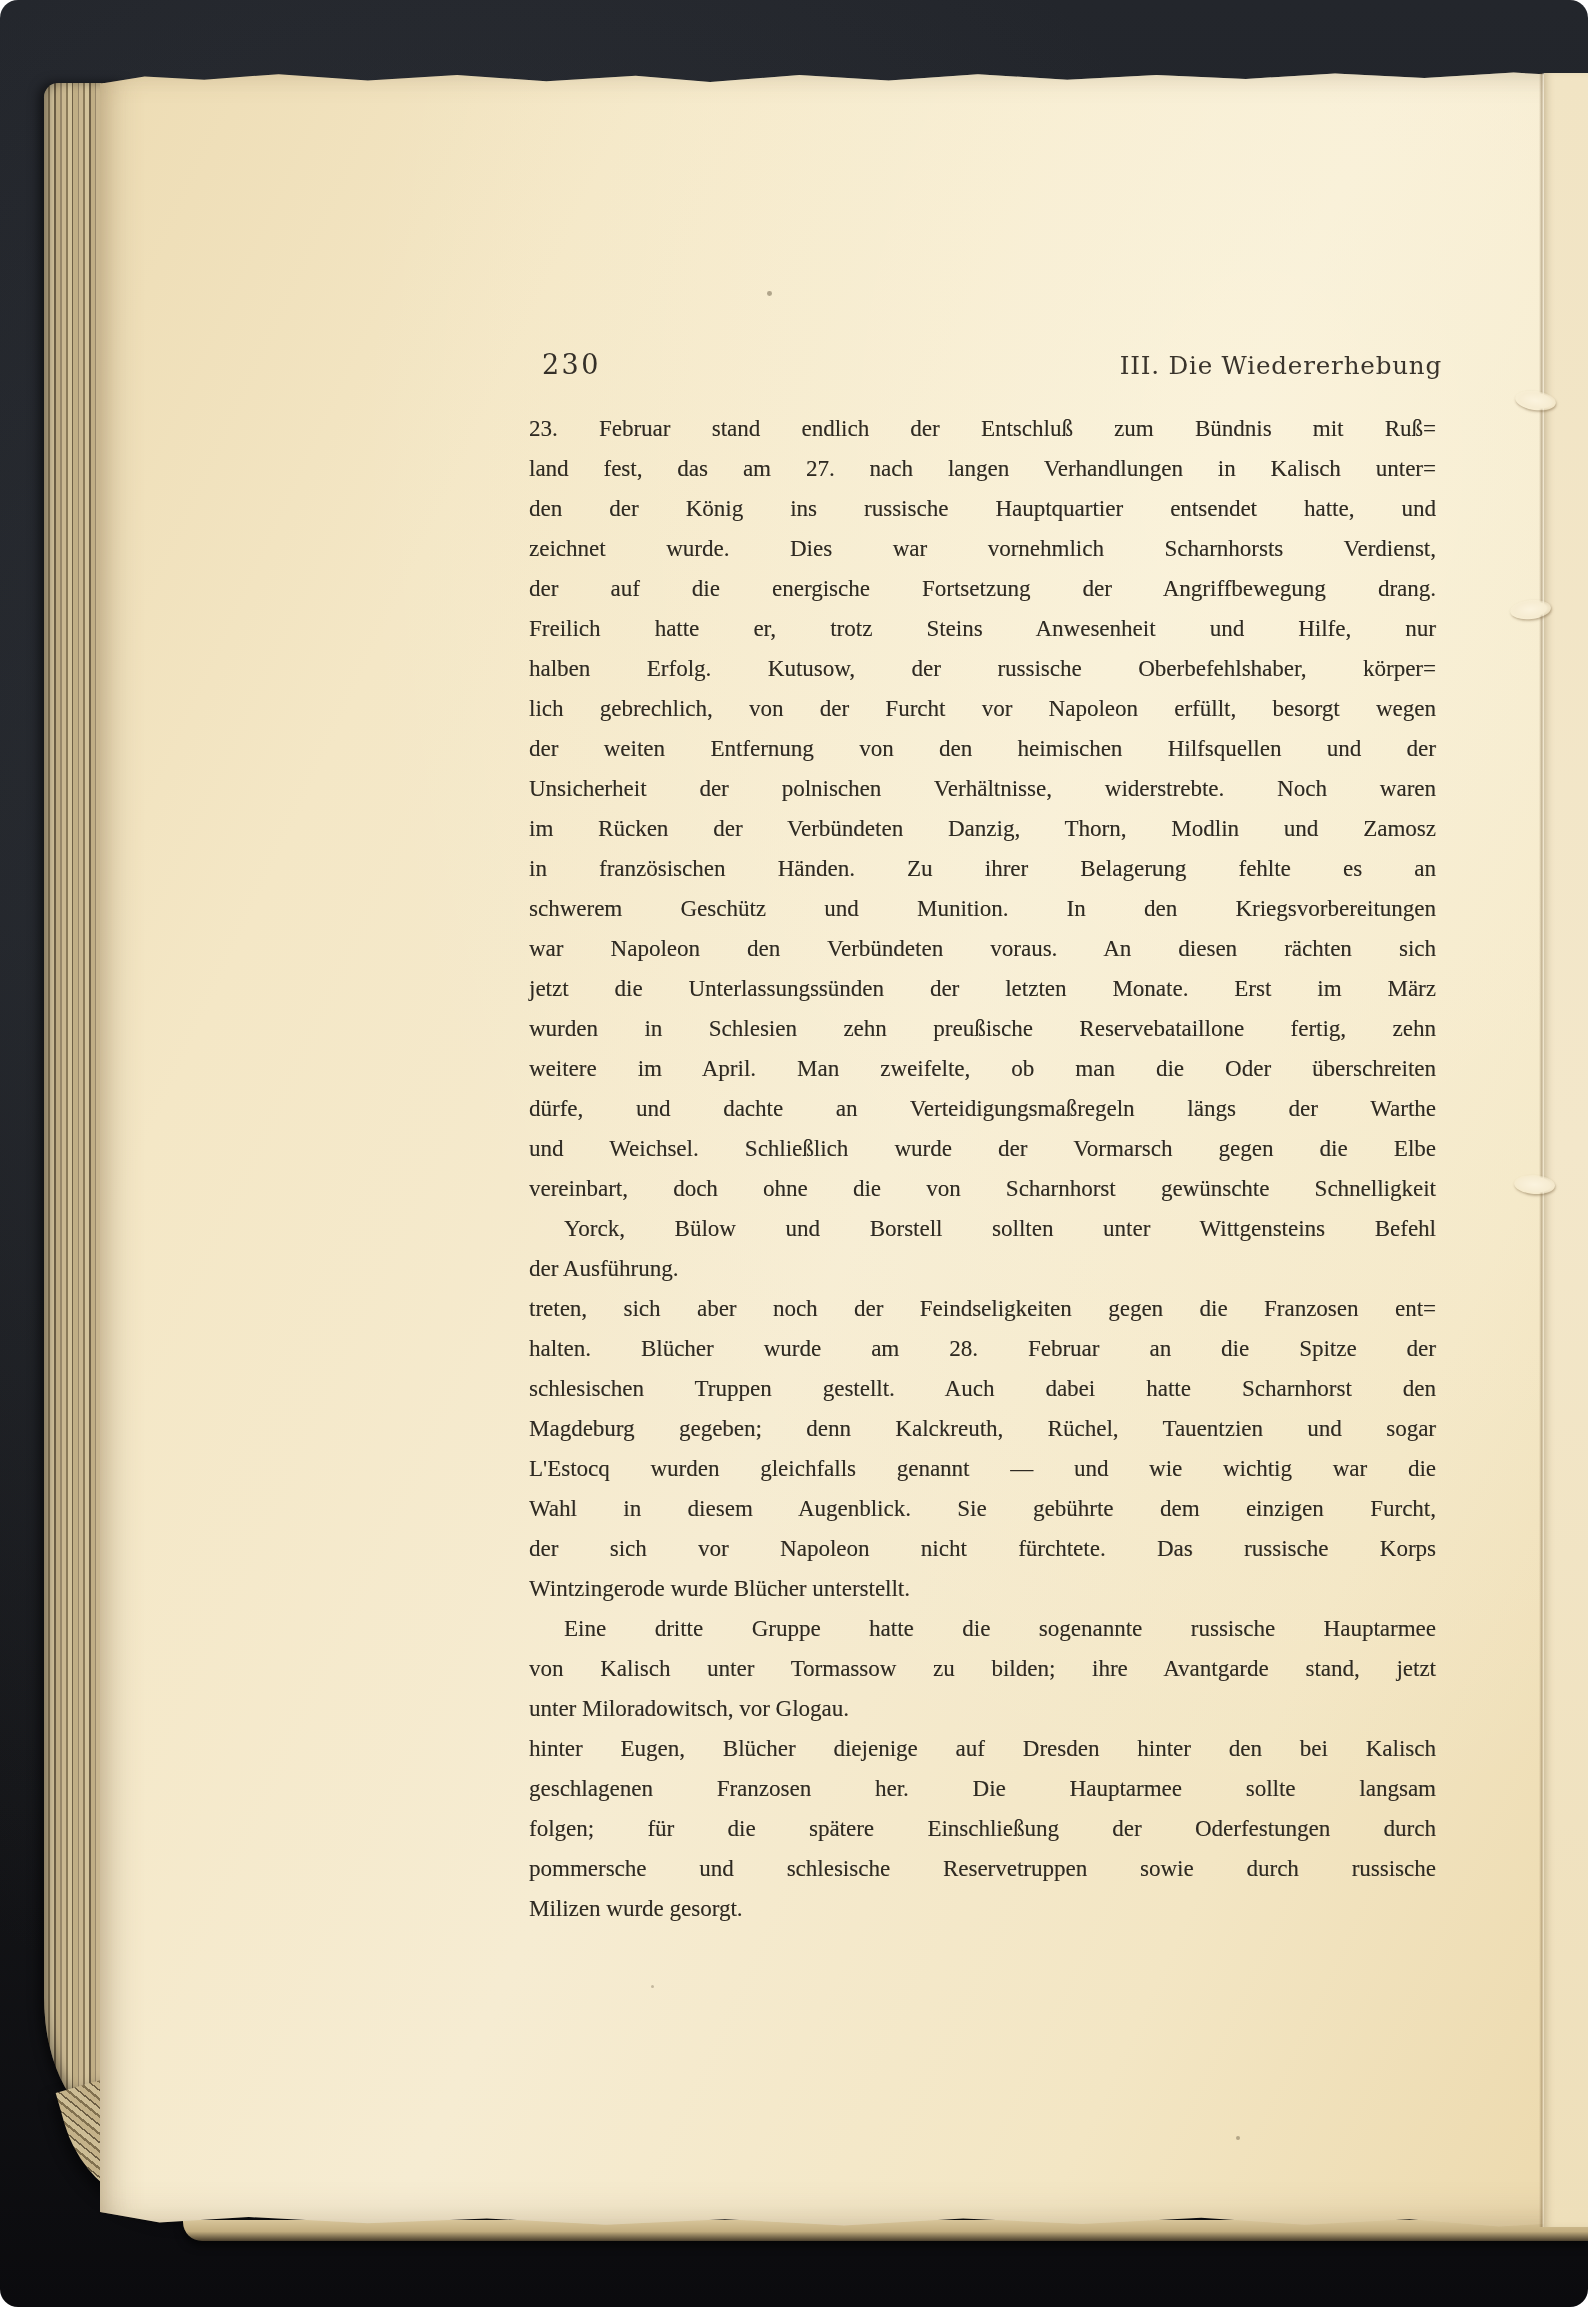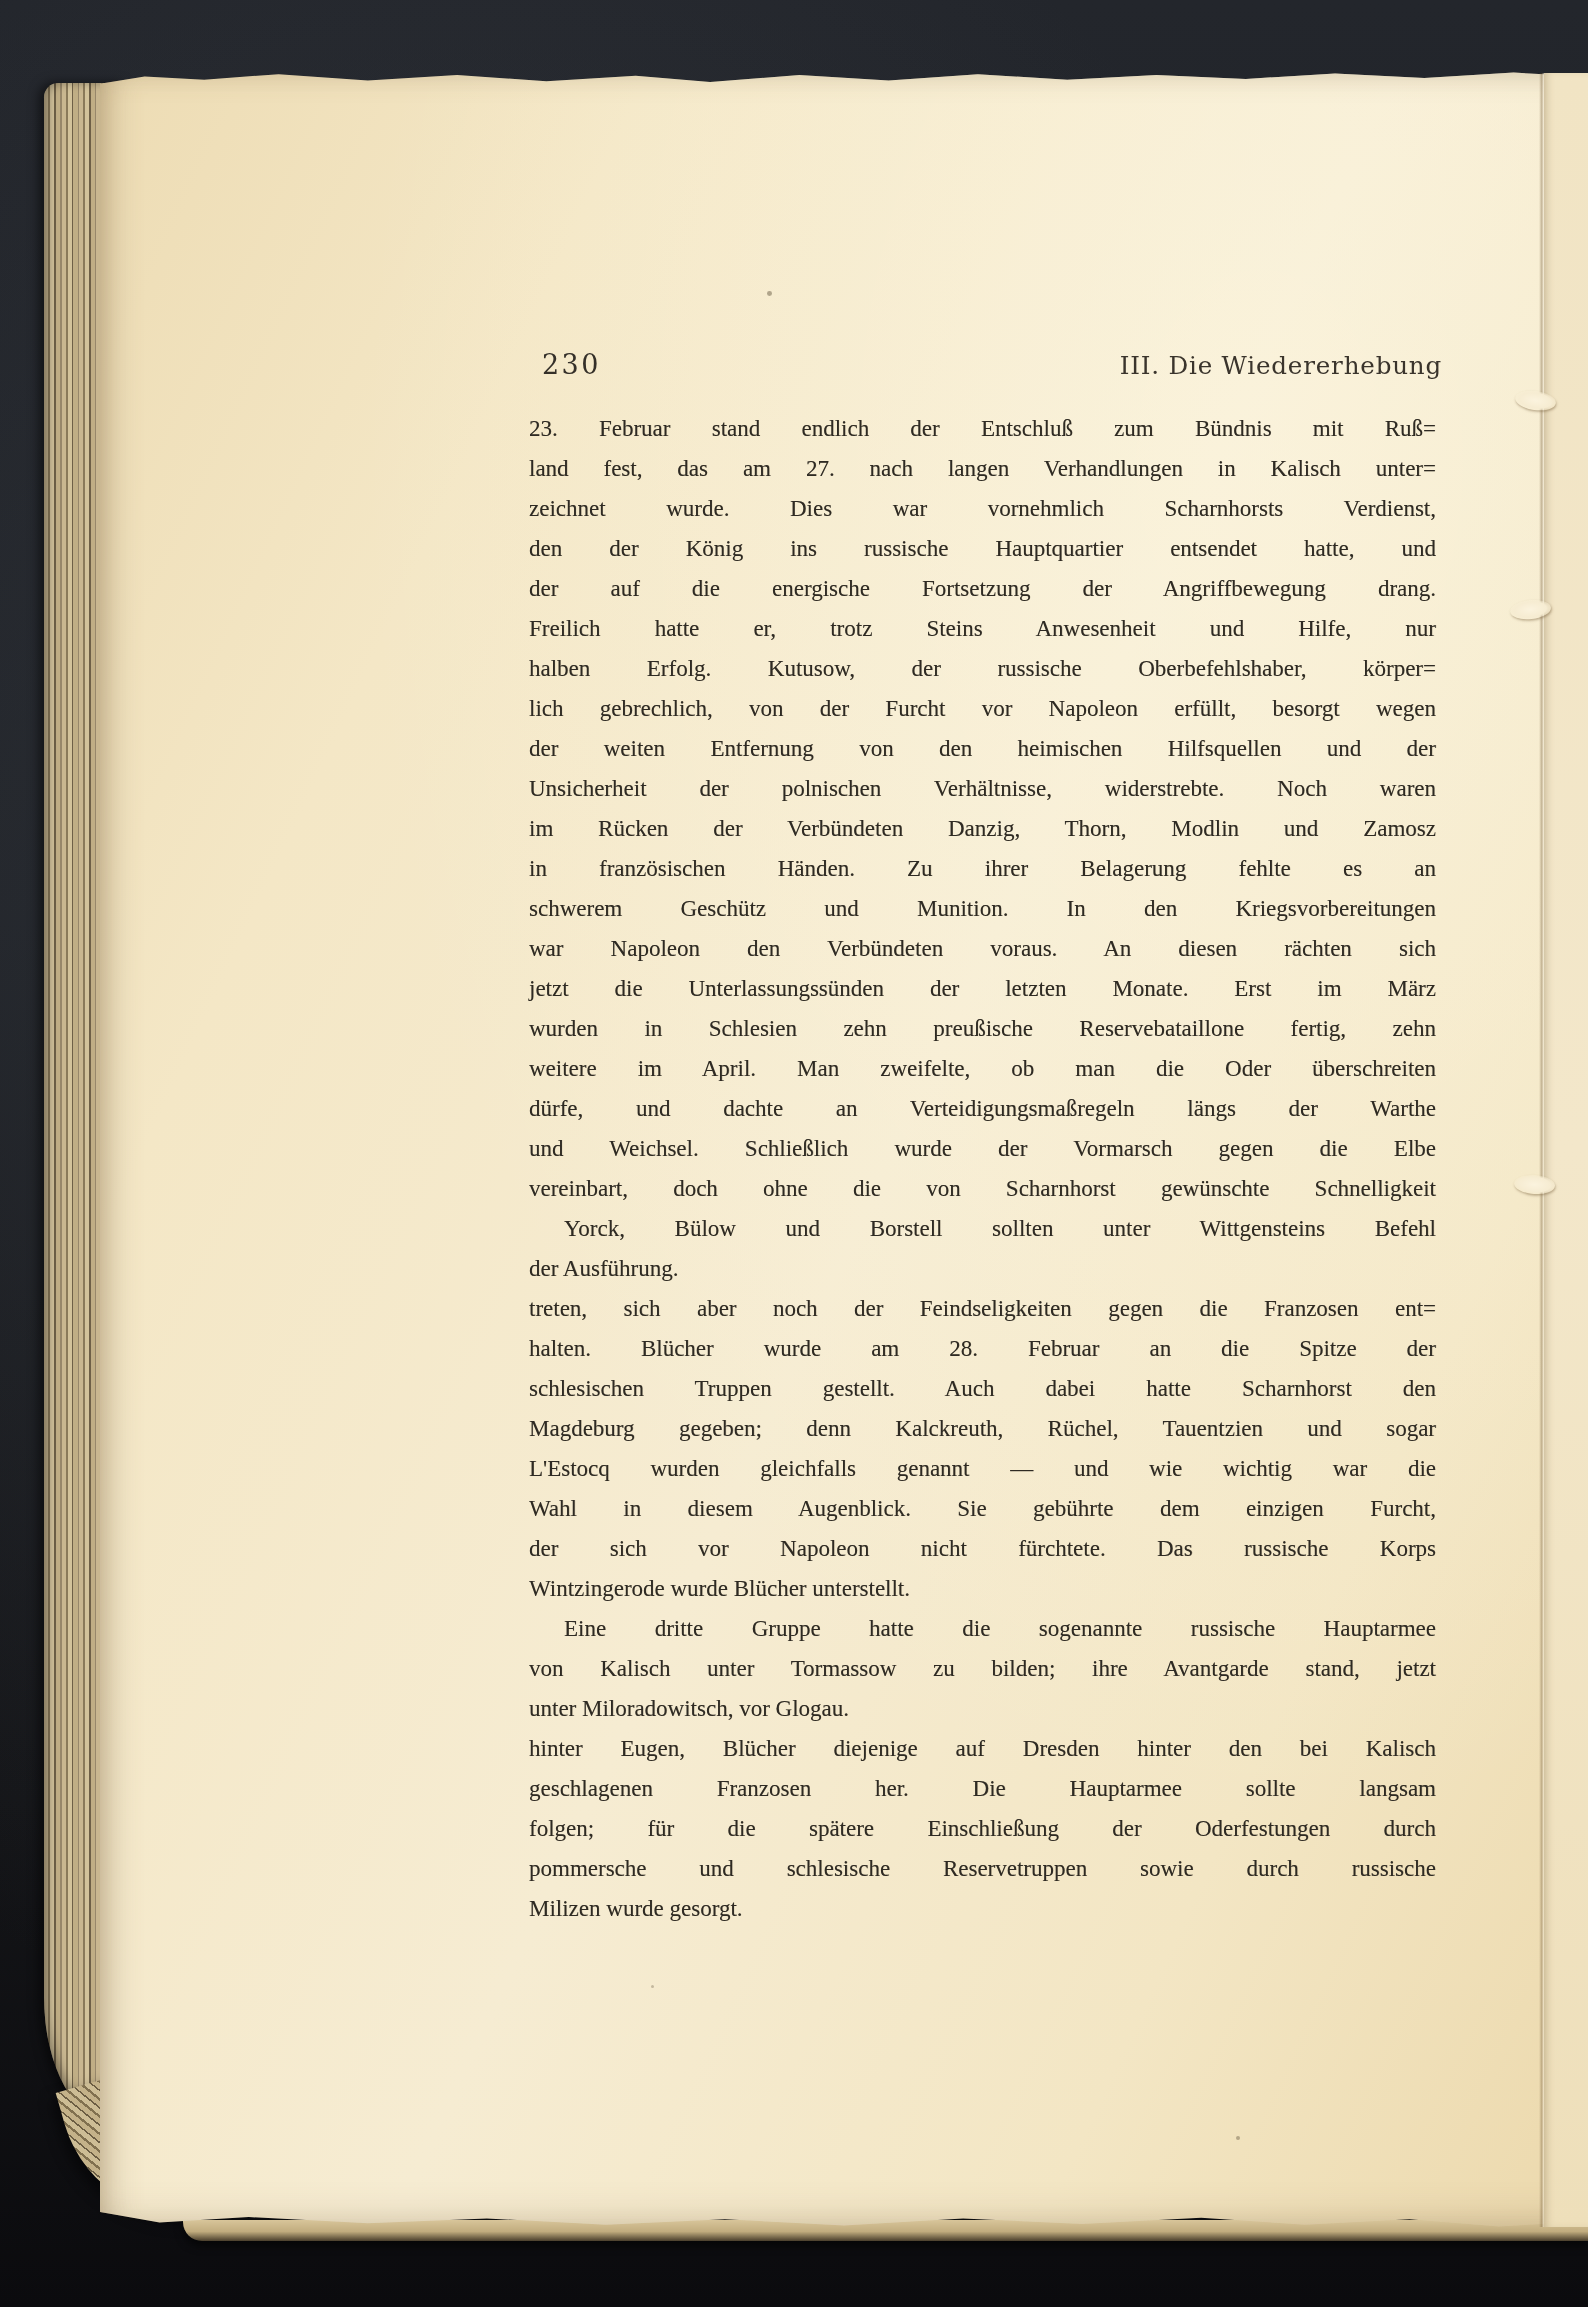--- a/index.html
+++ b/index.html
@@ -6,20 +6,21 @@
   body {
     width: 1588px; height: 2307px;
     font-family: "DejaVu Serif", "Liberation Serif", serif;
     overflow: hidden;
   }
   .scan {
     position: relative; width: 1588px; height: 2307px; overflow: hidden;
     background:
       radial-gradient(ellipse at 30% 40%, rgba(70,74,82,0.35), rgba(0,0,0,0) 60%),
       linear-gradient(180deg, #23262c 0%, #1e2126 40%, #141518 78%, #0b0b0e 100%);
+    border-radius: 18px;
   }
   
   .edge-stack {
     position: absolute; left: 44px; top: 83px; width: 83px; height: 2041px;
     background: repeating-linear-gradient(90deg,
       #c9b790 0 4px, #8a7a5a 4px 6.4px, #d3c39b 6.4px 10.3px,
       #6e6047 10.3px 12px, #c0ae85 12px 16px, #97876a 16px 17.5px);
     border-radius: 14.3px 0 0 71px / 14.3px 0 0 127px;
     box-shadow: -4.8px 0 11px rgba(0,0,0,0.55), inset 4.8px 0 8px rgba(0,0,0,0.35);
   }
@@ -101,22 +102,22 @@
   <div class="edge-stack"></div>
   <div class="edge-stack-corner"></div>
   <div class="under-page"></div>
 
   <div class="page">
     <div class="folio">230</div>
     <div class="running-head">III. Die Wiedererhebung</div>
     <div class="text-block">
         <div class="line">23. Februar stand endlich der Entschluß zum Bündnis mit Ruß=</div>
         <div class="line">land fest, das am 27. nach langen Verhandlungen in Kalisch unter=</div>
+        <div class="line">den der König ins russische Hauptquartier entsendet hatte, und</div>
         <div class="line">zeichnet wurde. Dies war vornehmlich Scharnhorsts Verdienst,</div>
-        <div class="line">den der König ins russische Hauptquartier entsendet hatte, und</div>
         <div class="line">der auf die energische Fortsetzung der Angriffbewegung drang.</div>
         <div class="line">Freilich hatte er, trotz Steins Anwesenheit und Hilfe, nur</div>
         <div class="line">halben Erfolg. Kutusow, der russische Oberbefehlshaber, körper=</div>
         <div class="line">lich gebrechlich, von der Furcht vor Napoleon erfüllt, besorgt wegen</div>
         <div class="line">der weiten Entfernung von den heimischen Hilfsquellen und der</div>
         <div class="line">Unsicherheit der polnischen Verhältnisse, widerstrebte. Noch waren</div>
         <div class="line">im Rücken der Verbündeten Danzig, Thorn, Modlin und Zamosz</div>
         <div class="line">in französischen Händen. Zu ihrer Belagerung fehlte es an</div>
         <div class="line">schwerem Geschütz und Munition. In den Kriegsvorbereitungen</div>
         <div class="line">war Napoleon den Verbündeten voraus. An diesen rächten sich</div>

